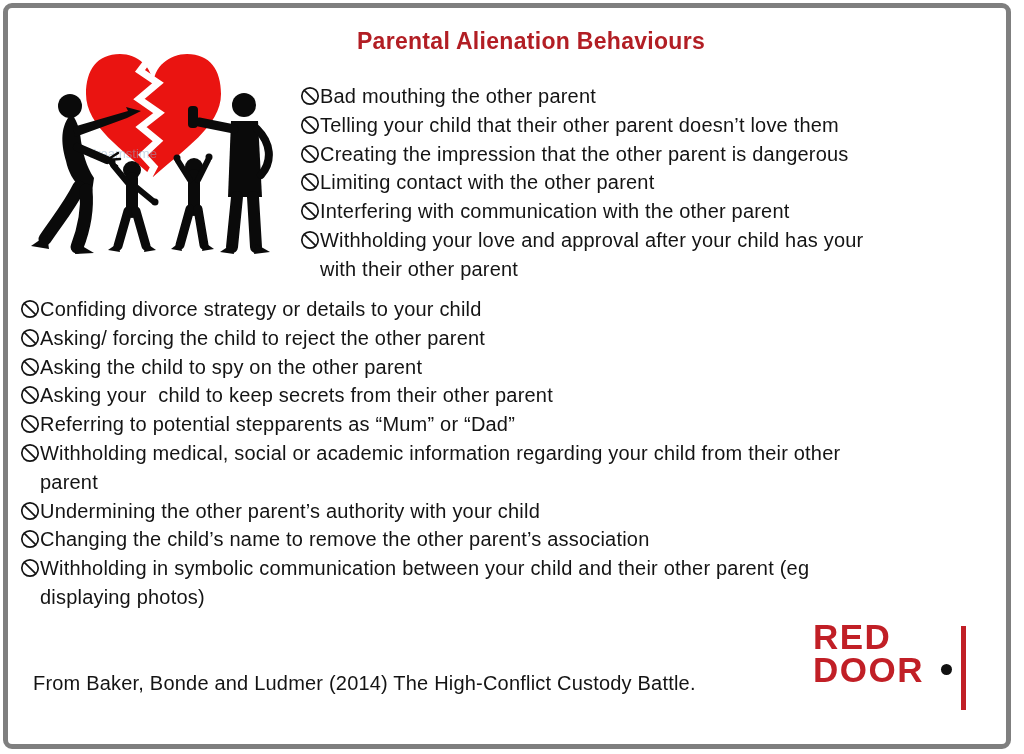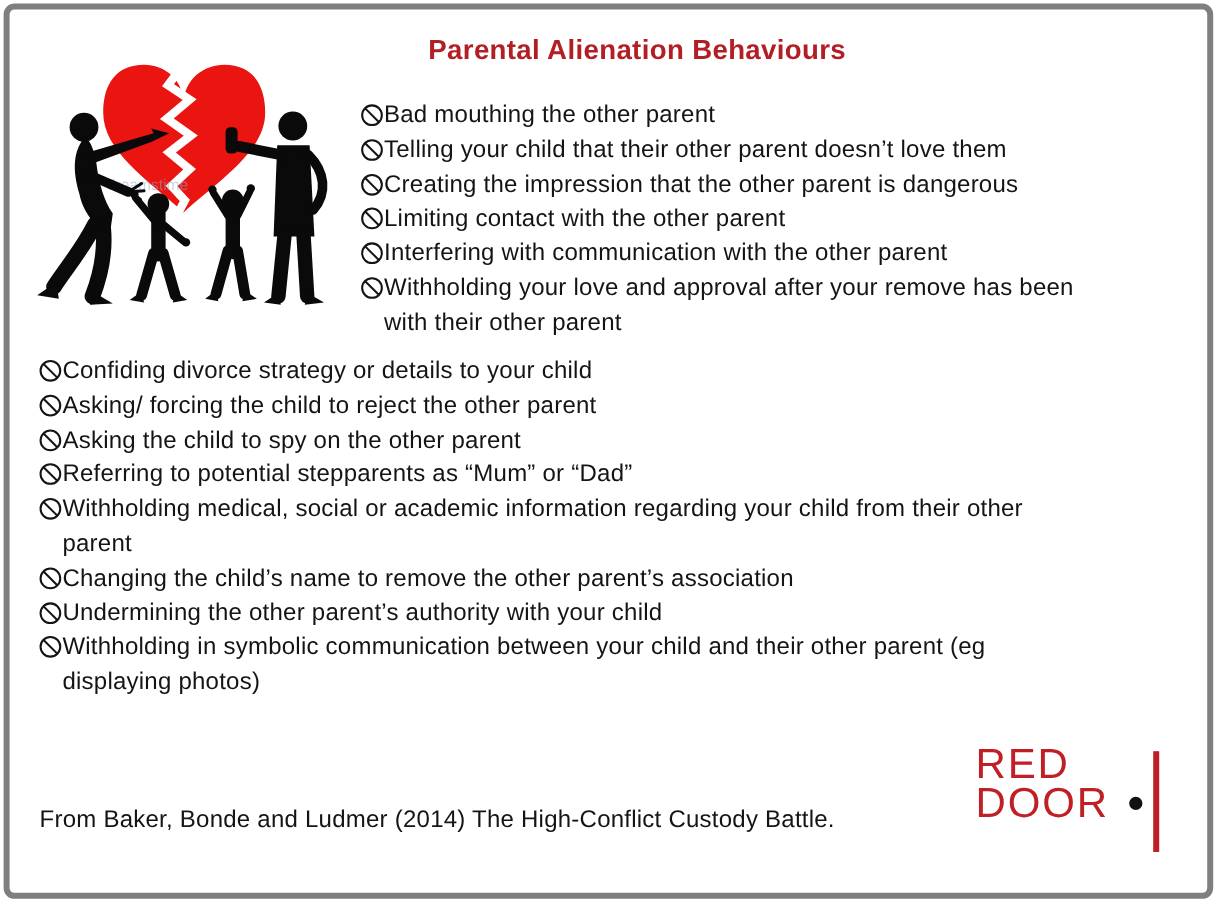--- a/index.html
+++ b/index.html
@@ -27,34 +27,34 @@
     text-align:center;
     font-size:23px;font-weight:600;letter-spacing:.3px;
     color:var(--accent-red);
     margin-left:48px;
   }
   .illustration{
     position:absolute;left:23px;top:41px;width:250px;height:215px;
   }
   .list{position:absolute;display:block;}
   .list-top{left:292px;top:74px;width:690px;}
-  .list-main{left:24px;top:287px;width:992px;}
+  .list-main{left:12px;top:287px;width:992px;}
   .list-item{
     display:flex;align-items:flex-start;
     font-size:20px;line-height:28.8px;letter-spacing:.2px;
   }
   .bullet{flex:none;width:20px;height:20px;margin-top:4px;}
   .item-text{white-space:pre-wrap;}
   .citation{
     position:absolute;left:25px;top:661px;
     font-size:20px;letter-spacing:.2px;line-height:28px;
   }
   .logo{position:absolute;left:805px;top:613px;width:165px;height:96px;}
   .logo-text{
-    font-size:35px;font-weight:400;line-height:.94;letter-spacing:1.5px;
+    font-size:35px;font-weight:700;line-height:.94;letter-spacing:1.5px;
     color:var(--logo-red);
   }
   .logo-dot{
     position:absolute;left:128px;top:43px;width:11px;height:11px;
     border-radius:50%;background:#111;
   }
   .logo-bar{
     position:absolute;left:148px;top:5px;width:5px;height:84px;
     background:var(--logo-red);
   }
@@ -162,21 +162,21 @@
           <line x1="4.3" y1="4.3" x2="15.7" y2="15.7" stroke="#141414" stroke-width="1.7"></line>
         </svg>
         <div class="item-text">Interfering with communication with the other parent</div>
       </div>
 
       <div class="list-item">
         <svg class="bullet" viewBox="0 0 20 20">
           <circle cx="10" cy="10" r="8.2" fill="none" stroke="#141414" stroke-width="1.7"></circle>
           <line x1="4.3" y1="4.3" x2="15.7" y2="15.7" stroke="#141414" stroke-width="1.7"></line>
         </svg>
-        <div class="item-text">Withholding your love and approval after your remove has been
+        <div class="item-text">Withholding your love and approval after your child has your
 with their other parent</div>
       </div>
     </div>
 
   <div class="list list-main">
 
       <div class="list-item">
         <svg class="bullet" viewBox="0 0 20 20">
           <circle cx="10" cy="10" r="8.2" fill="none" stroke="#141414" stroke-width="1.7"></circle>
           <line x1="4.3" y1="4.3" x2="15.7" y2="15.7" stroke="#141414" stroke-width="1.7"></line>
@@ -194,20 +194,27 @@
 
       <div class="list-item">
         <svg class="bullet" viewBox="0 0 20 20">
           <circle cx="10" cy="10" r="8.2" fill="none" stroke="#141414" stroke-width="1.7"></circle>
           <line x1="4.3" y1="4.3" x2="15.7" y2="15.7" stroke="#141414" stroke-width="1.7"></line>
         </svg>
         <div class="item-text">Asking the child to spy on the other parent</div>
       </div>
 
 
+      <div class="list-item">
+        <svg class="bullet" viewBox="0 0 20 20">
+          <circle cx="10" cy="10" r="8.2" fill="none" stroke="#141414" stroke-width="1.7"></circle>
+          <line x1="4.3" y1="4.3" x2="15.7" y2="15.7" stroke="#141414" stroke-width="1.7"></line>
+        </svg>
+        <div class="item-text">Asking your  child to keep secrets from their other parent</div>
+      </div>
 
       <div class="list-item">
         <svg class="bullet" viewBox="0 0 20 20">
           <circle cx="10" cy="10" r="8.2" fill="none" stroke="#141414" stroke-width="1.7"></circle>
           <line x1="4.3" y1="4.3" x2="15.7" y2="15.7" stroke="#141414" stroke-width="1.7"></line>
         </svg>
         <div class="item-text">Referring to potential stepparents as “Mum” or “Dad”</div>
       </div>
 
       <div class="list-item">
@@ -217,29 +224,29 @@
         </svg>
         <div class="item-text">Withholding medical, social or academic information regarding your child from their other
 parent</div>
       </div>
 
       <div class="list-item">
         <svg class="bullet" viewBox="0 0 20 20">
           <circle cx="10" cy="10" r="8.2" fill="none" stroke="#141414" stroke-width="1.7"></circle>
           <line x1="4.3" y1="4.3" x2="15.7" y2="15.7" stroke="#141414" stroke-width="1.7"></line>
         </svg>
+        <div class="item-text">Undermining the other parent’s authority with your child</div>
+      </div>
+
+      <div class="list-item">
+        <svg class="bullet" viewBox="0 0 20 20">
+          <circle cx="10" cy="10" r="8.2" fill="none" stroke="#141414" stroke-width="1.7"></circle>
+          <line x1="4.3" y1="4.3" x2="15.7" y2="15.7" stroke="#141414" stroke-width="1.7"></line>
+        </svg>
         <div class="item-text">Changing the child’s name to remove the other parent’s association</div>
-      </div>
-
-      <div class="list-item">
-        <svg class="bullet" viewBox="0 0 20 20">
-          <circle cx="10" cy="10" r="8.2" fill="none" stroke="#141414" stroke-width="1.7"></circle>
-          <line x1="4.3" y1="4.3" x2="15.7" y2="15.7" stroke="#141414" stroke-width="1.7"></line>
-        </svg>
-        <div class="item-text">Undermining the other parent’s authority with your child</div>
       </div>
 
       <div class="list-item">
         <svg class="bullet" viewBox="0 0 20 20">
           <circle cx="10" cy="10" r="8.2" fill="none" stroke="#141414" stroke-width="1.7"></circle>
           <line x1="4.3" y1="4.3" x2="15.7" y2="15.7" stroke="#141414" stroke-width="1.7"></line>
         </svg>
         <div class="item-text">Withholding in symbolic communication between your child and their other parent (eg
 displaying photos)</div>
       </div>

